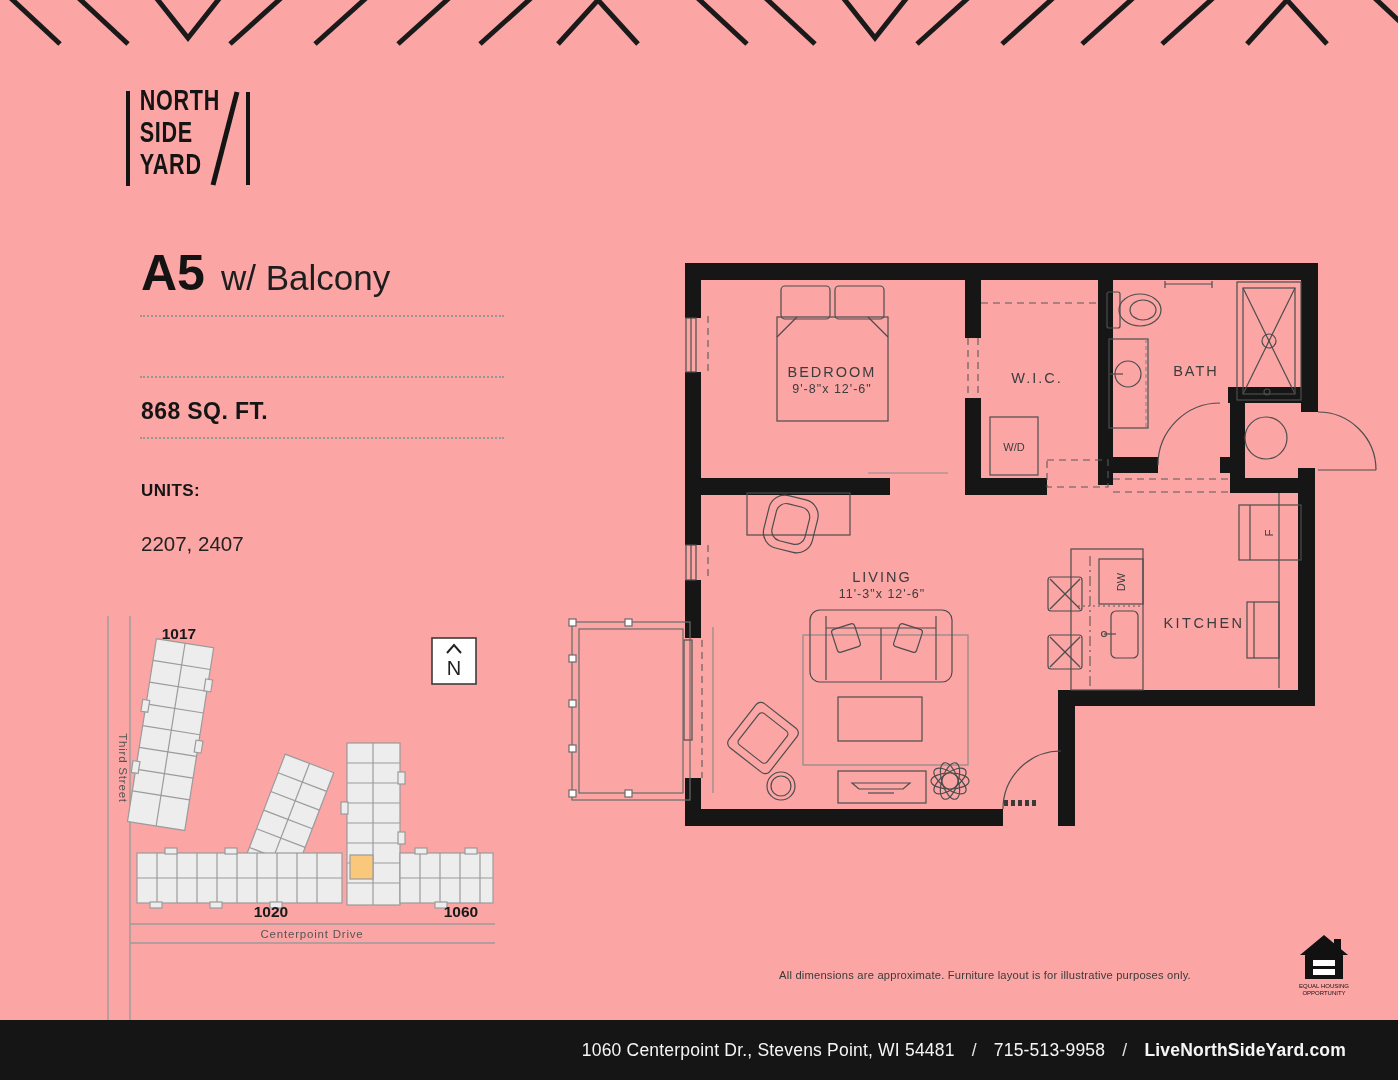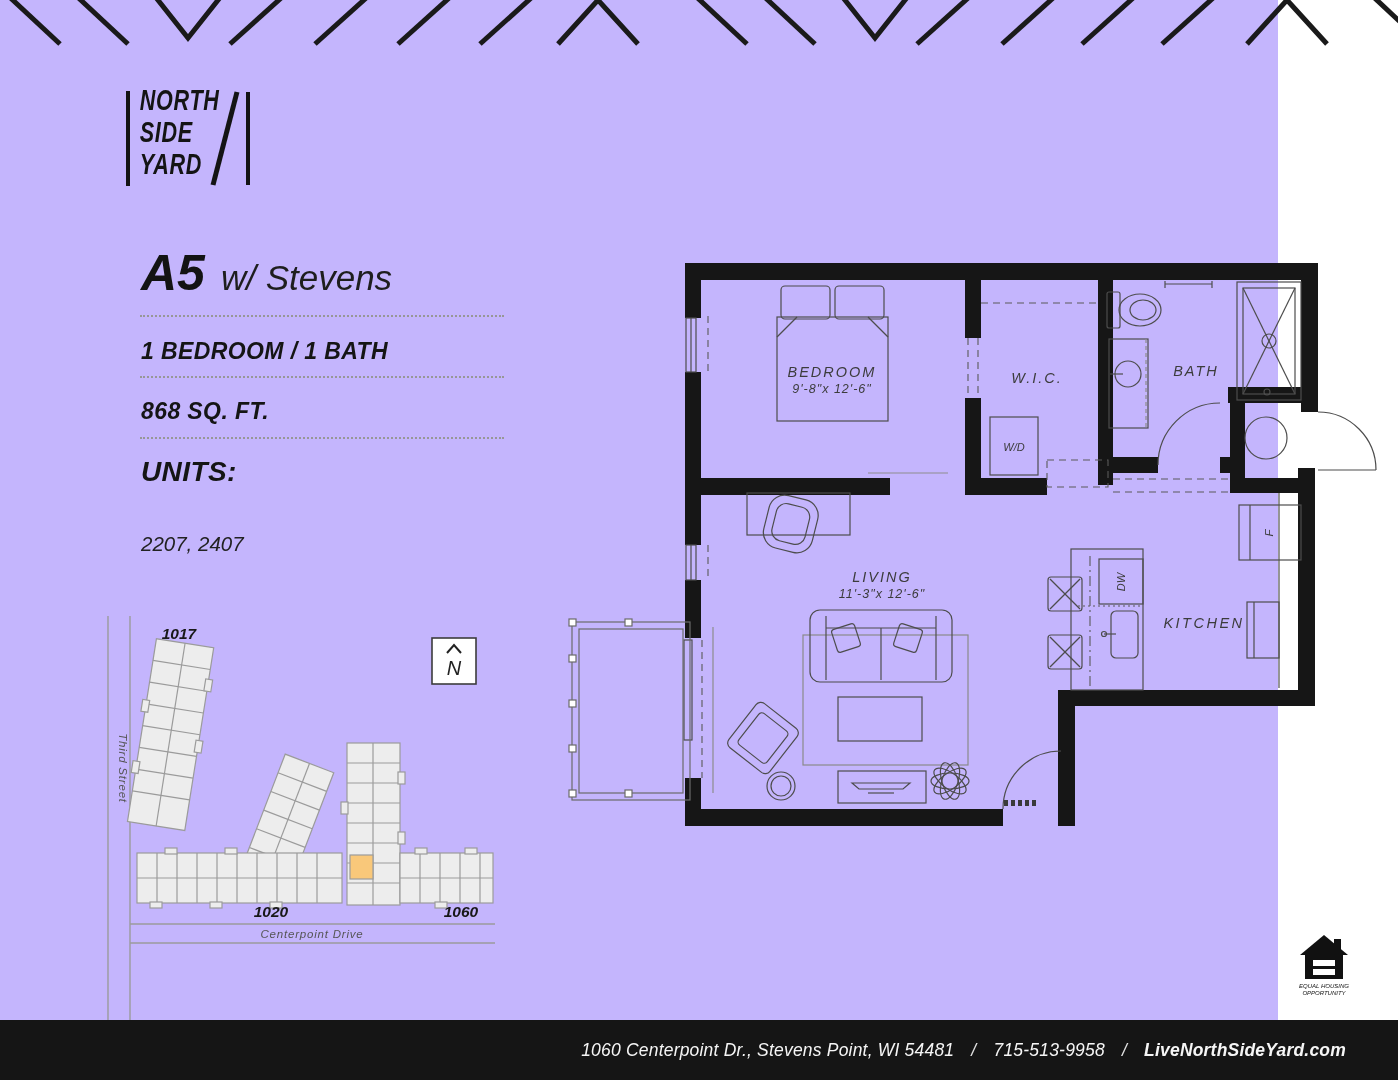--- a/index.html
+++ b/index.html
@@ -1,29 +1,29 @@
 <!DOCTYPE html>
 <html><head>
 <meta charset="utf-8">
 <style>
   * { margin:0; padding:0; box-sizing:border-box; }
   html,body { width:1398px; height:1080px; background:#fff; overflow:hidden;
               font-family:"Liberation Sans", sans-serif; color:#151515; }
   .abs { position:absolute; }
-  .page { position:relative; width:1278px; height:1080px; background:#c4b5fd;font-style:italic; }
+  .page { position:relative; width:1398px; height:1080px; background:#fca5a5; }
 
   .title-row { left:141px; top:244px; white-space:nowrap; }
   .plan-name { font-size:50px; font-weight:700; letter-spacing:0; color:#131313; }
   .plan-suffix { font-size:35px; font-weight:400; color:#1e1e1e; margin-left:16px; }
 
   .dotted-rule { border-top:2px dotted #979797; width:364px; height:0; }
 
   .bedbath { left:141px; top:338px; font-size:23px; font-weight:700; letter-spacing:.4px; }
   .sqft    { left:141px; top:398px; font-size:23px; font-weight:700; letter-spacing:.4px; }
-  .units-label { left:141px; top:456px; font-size:28px; font-weight:700; letter-spacing:.4px; }
+  .units-label { left:141px; top:481px; font-size:17px; font-weight:700; letter-spacing:.4px; }
   .units-values{ left:141px; top:491px; font-size:20.5px; font-weight:400; color:#222;margin-top:41px; }
 
   .disclaimer { left:650px; top:969px; width:670px; text-align:center;
                 font-size:11.2px; color:#3a3a3a; letter-spacing:.2px; }
 
   .footer { left:0; top:1020px; width:1398px; height:60px; background:#151515; }
   .footer-text { position:absolute; right:52px; top:0; height:60px; line-height:60px;
                  color:#f5f5f5; font-size:17.5px; letter-spacing:.2px; white-space:nowrap; }
   .footer-text .sep { margin:0 12px; color:#e3e3e3; }
   .footer-text .site { font-weight:700; }
@@ -62,24 +62,23 @@
     <g transform="scale(0.72 1)" fill="#141414" font-weight="700" font-size="30" letter-spacing="1">
       <text x="19" y="32">NORTH</text>
       <text x="19" y="64">SIDE</text>
       <text x="19" y="96">YARD</text>
     </g>
     <line x1="111" y1="14" x2="87" y2="107" stroke="#141414" stroke-width="5"></line>
     <rect x="120" y="14" width="4" height="93" fill="#141414"></rect>
   </svg>
 
   <div class="abs title-row">
-    <span class="plan-name">A5</span><span class="plan-suffix">w/ Stevens</span>
+    <span class="plan-name">A5</span><span class="plan-suffix">w/ Balcony</span>
   </div>
   <div class="abs dotted-rule" style="left:140px;top:315px"></div>
-  <div class="abs bedbath">1 BEDROOM / 1 BATH</div>
   <div class="abs dotted-rule" style="left:140px;top:376px"></div>
   <div class="abs sqft">868 SQ. FT.</div>
   <div class="abs dotted-rule" style="left:140px;top:437px"></div>
   <div class="abs units-label">UNITS:</div>
   <div class="abs units-values">2207, 2407</div>
 
   <svg class="abs" style="left:95px;top:612px" width="430" height="430" viewBox="0 0 430 430">
     <g stroke="#9b9b9b" stroke-width="1.4" fill="none">
       <line x1="13" y1="4" x2="13" y2="426"></line>
       <line x1="35" y1="4" x2="35" y2="426"></line>
@@ -339,20 +338,21 @@
       <text x="1196" y="376" font-size="14.5" letter-spacing="2">BATH</text>
       <text x="1014" y="451" font-size="11">W/D</text>
       <text x="882" y="582" font-size="14.5" letter-spacing="2">LIVING</text>
       <text x="882" y="598" font-size="12.5" letter-spacing="1">11'-3"x 12'-6"</text>
       <text x="1204" y="628" font-size="14.5" letter-spacing="2.5">KITCHEN</text>
       <text transform="rotate(-90 1121 582)" x="1121" y="586" font-size="11">DW</text>
       <text transform="rotate(-90 1269 533)" x="1269" y="537" font-size="11.5">F</text>
     </g>
   </svg>
 
+  <div class="abs disclaimer">All dimensions are approximate. Furniture layout is for illustrative purposes only.</div>
 
   <svg class="abs" style="left:1298px;top:928px" width="52" height="70" viewBox="0 0 52 70">
     <rect x="36" y="11" width="7" height="11" fill="#111"></rect>
     <polygon points="2,27 26,7 50,27" fill="#111"></polygon>
     <rect x="7" y="26" width="38" height="25" fill="#111"></rect>
     <rect x="15" y="32" width="22" height="6" fill="#fff"></rect>
     <rect x="15" y="41" width="22" height="6" fill="#fff"></rect>
     <text x="26" y="60" font-size="6" text-anchor="middle" fill="#111">EQUAL HOUSING</text>
     <text x="26" y="67" font-size="6" text-anchor="middle" fill="#111">OPPORTUNITY</text>
   </svg>

